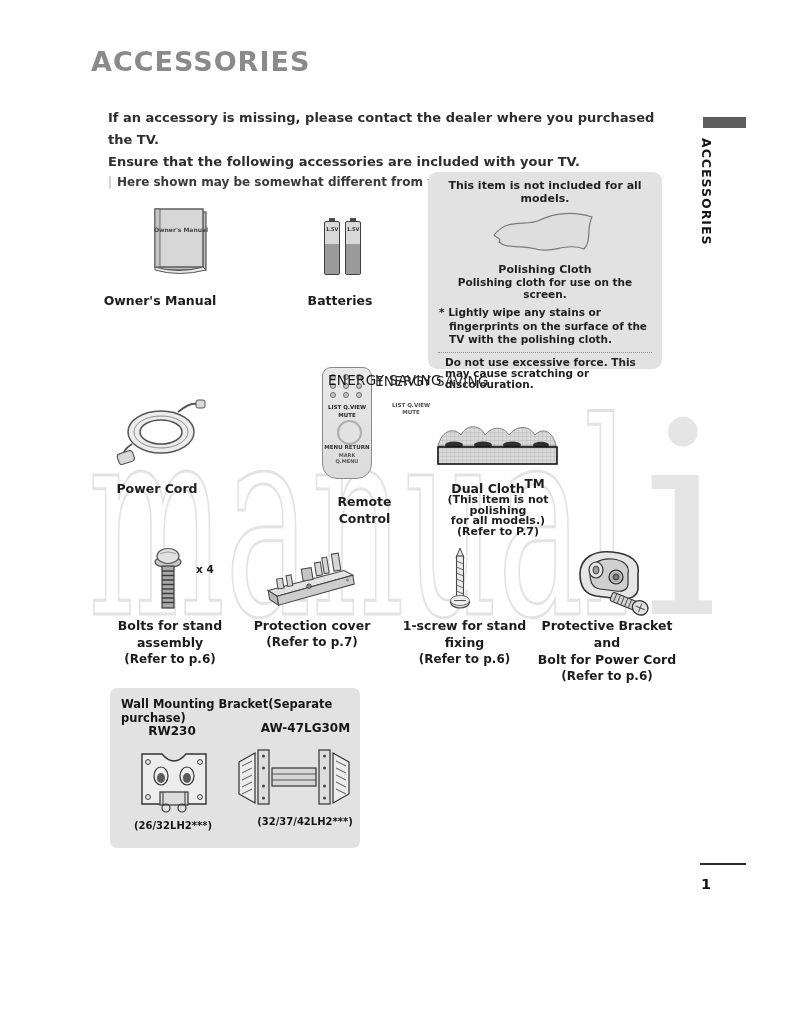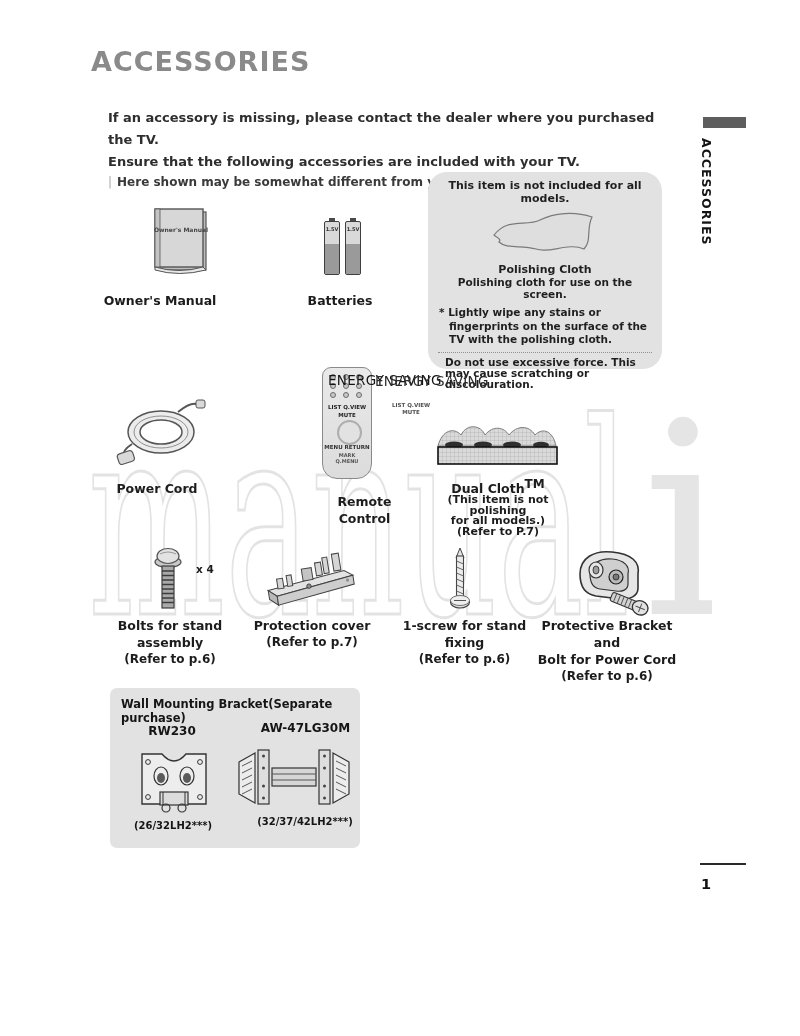--- a/index.html
+++ b/index.html
@@ -14,21 +14,21 @@
   
   .doc-title{left:91px;top:46px;font-size:27px;font-weight:bold;color:#8a8a8a;letter-spacing:1px;}
   
   .intro{left:108px;top:107px;width:560px;font-size:13px;font-weight:bold;color:#2e2e2e;line-height:22px;}
   .intro-note{font-size:12px;line-height:18px;color:#3a3a3a;}
   .note-bar{color:#a9a9a9;font-weight:normal;margin-right:5px;}
   
   .tab-bar{left:703px;top:117px;width:43px;height:11px;background:#5e5e5e;}
   .side-label{left:699px;top:138px;writing-mode:vertical-rl;font-size:12.5px;font-weight:bold;color:#141414;letter-spacing:1px;}
   
-  .info-box{left:428px;top:172px;width:234px;height:197px;background:#e2e2e2;border-radius:19px;box-sizing:border-box;padding:7px 9px 0 9px;}
+  .info-box{left:428px;top:172px;width:234px;height:197px;background:#e2e2e2;border-radius:9px;box-sizing:border-box;padding:7px 9px 0 9px;}
   .ib-header{font-size:11px;font-weight:bold;text-align:center;color:#1f1f1f;}
   .ib-cloth{display:block;margin:2px auto 0 auto;}
   .ib-name{font-size:11px;font-weight:bold;text-align:center;color:#1f1f1f;}
   .ib-desc{font-size:10.5px;font-weight:bold;text-align:center;color:#1f1f1f;}
   .ib-note{font-size:10.5px;font-weight:bold;color:#1f1f1f;margin:6px 2px 0 2px;line-height:13.5px;padding-left:10px;text-indent:-10px;}
   .ib-divider{border-top:1.5px dotted #909090;margin:5px 1px 4px 1px;}
   .ib-warning{font-size:10.5px;font-weight:bold;color:#1f1f1f;margin:0 2px 0 8px;line-height:11px;}
   
   .item-label{font-size:12.5px;font-weight:bold;text-align:center;color:#1c1c1c;line-height:17px;}
   .small-label{font-size:11px;font-weight:bold;text-align:center;color:#1c1c1c;line-height:10.5px;}

